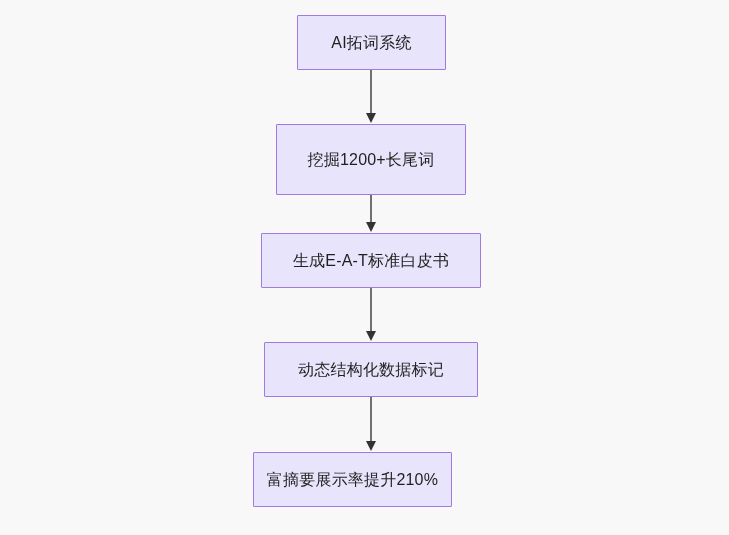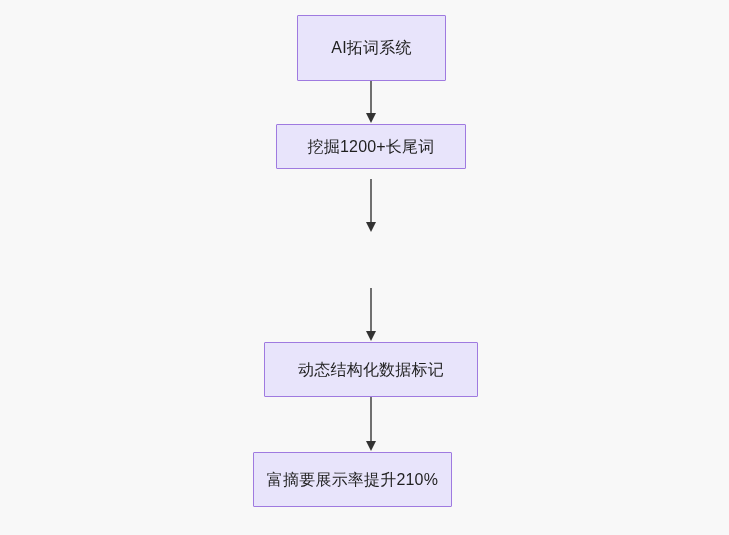--- a/index.html
+++ b/index.html
@@ -68,28 +68,31 @@
   <svg class="flow-edge" style="left:361px; top:288px; width:20px; height:54px;" viewBox="0 0 20 54">
     <line x1="10" y1="0" x2="10" y2="46"></line>
     <polygon points="10,53 5,43 15,43"></polygon>
   </svg>
 
   <svg class="flow-edge" style="left:361px; top:397px; width:20px; height:55px;" viewBox="0 0 20 55">
     <line x1="10" y1="0" x2="10" y2="47"></line>
     <polygon points="10,54 5,44 15,44"></polygon>
   </svg>
 
-  <div class="flow-node" style="left:297px; top:15px; width:149px; height:66px;">
+  <div class="flow-node" style="left:297px; top:15px; width:149px; height:55px;">
     <span class="flow-node-label">AI拓词系统</span>
   </div>
 
-  <div class="flow-node" style="left:276px; top:124px; width:190px; height:45px;">
+  <div class="flow-node" style="left:276px; top:124px; width:190px; height:71px;">
     <span class="flow-node-label">挖掘1200+长尾词</span>
   </div>
 
+  <div class="flow-node" style="left:261px; top:233px; width:220px; height:55px;">
+    <span class="flow-node-label">生成E-A-T标准白皮书</span>
+  </div>
 
   <div class="flow-node" style="left:264px; top:342px; width:214px; height:55px;justify-content:center;">
     <span class="flow-node-label">动态结构化数据标记</span>
   </div>
 
   <div class="flow-node" style="left:253px; top:452px; width:199px; height:55px;">
     <span class="flow-node-label">富摘要展示率提升210%</span>
   </div>
 
 </div>

